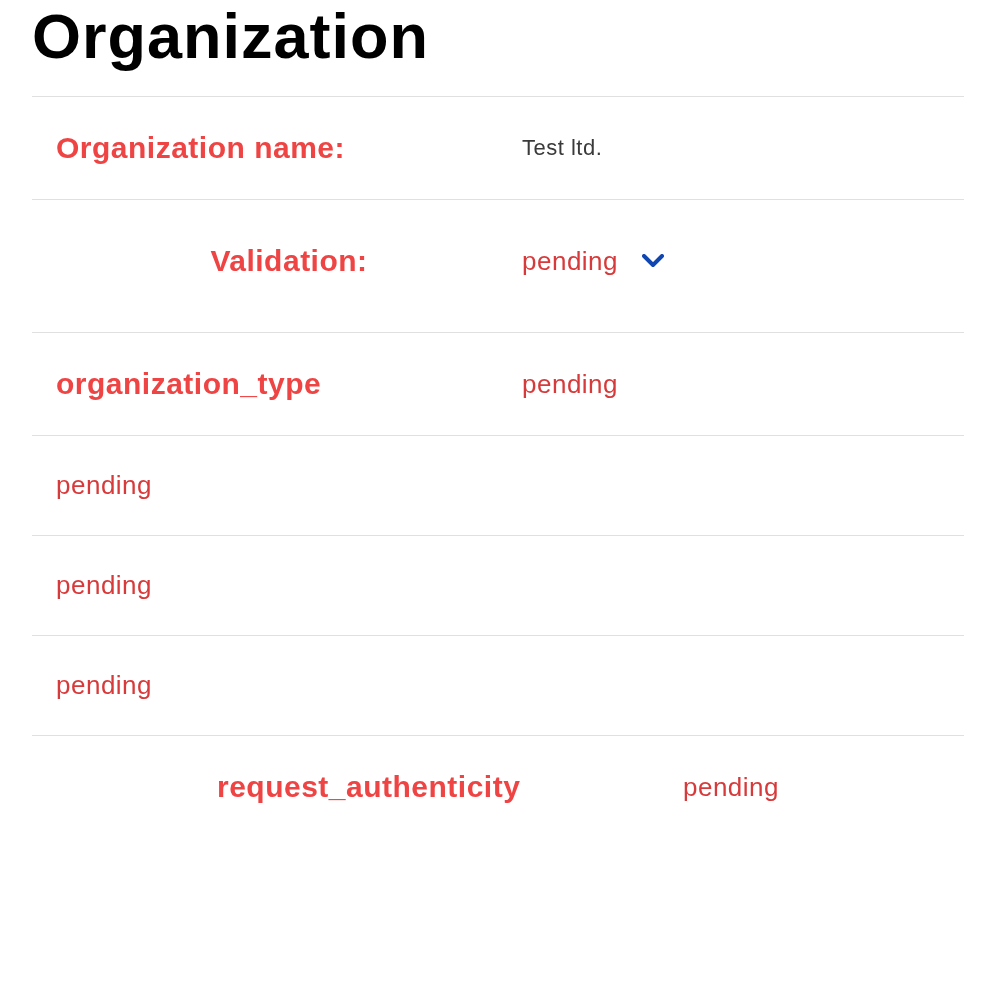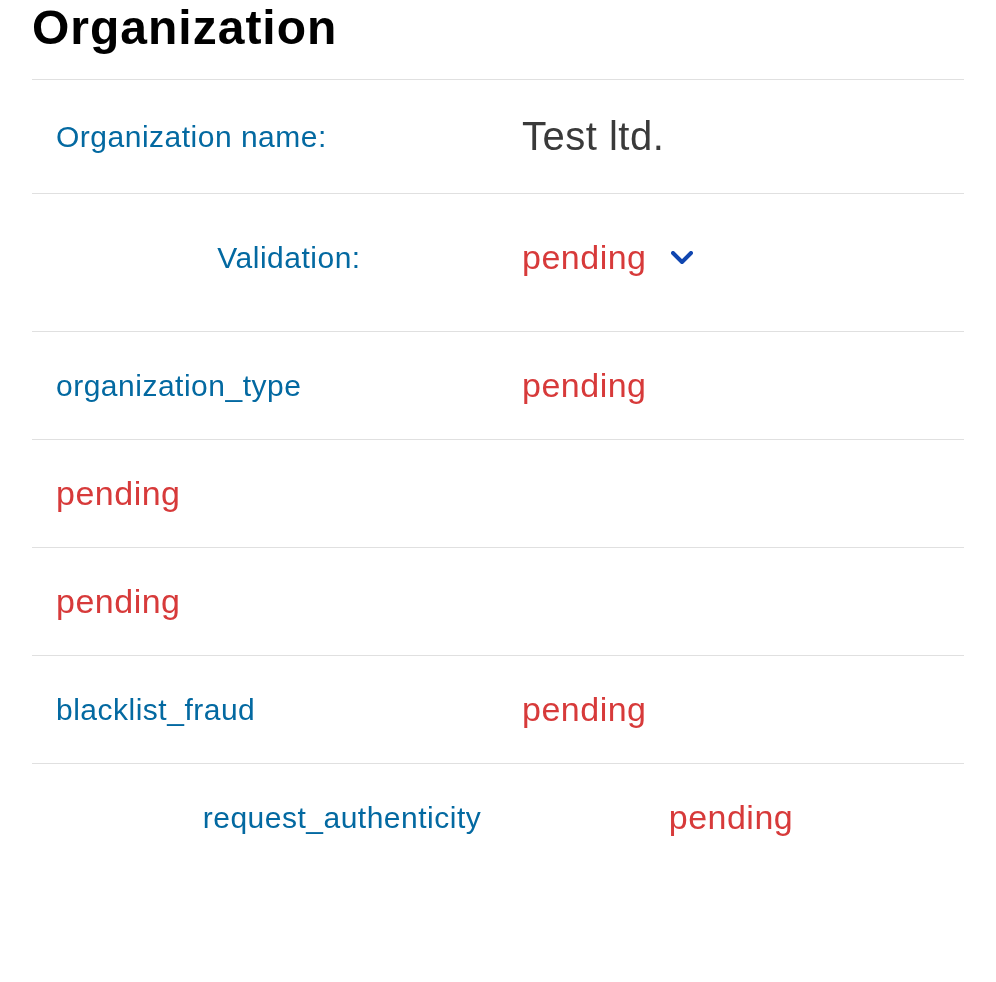--- a/index.html
+++ b/index.html
@@ -11,21 +11,21 @@
       font-family: -apple-system, BlinkMacSystemFont, "Segoe UI", Arial, sans-serif;
       background: #ffffff;
       width: 996px;
       font-stretch: condensed;
       letter-spacing: 0.5px;
     }
     .container {
       padding: 0 32px;
     }
     h1 {
-      font-size: 48px;
+      font-size: 63px;
       font-weight: 700;
       color: #000000;
       margin-bottom: 24px;
       letter-spacing: 1px;
       font-stretch: semi-condensed;
     }
     .row {
       display: flex;
       align-items: center;
       border-top: 1px solid #e0e0e0;
@@ -35,30 +35,30 @@
       padding: 44px 24px 54px 24px;
       text-align: center;
     }
     .row-last {
       border-bottom: none;
       justify-content: center;
     }
     .label {
       width: 466px;
       font-size: 30px;
-      color: #0369a1;
-      font-weight: 400;
+      color: #ef4444;
+      font-weight: 700;
     }
     .value {
-      font-size: 40px;
+      font-size: 22px;
       color: #3a3a3a;
       font-weight: 400;
     }
     .value-pending {
-      font-size: 34px;
+      font-size: 26px;
       color: #d73a3a;
       font-weight: 400;
     }
     .value-with-icon {
       display: flex;
       align-items: center;
       gap: 24px;
       cursor: pointer;
     }
     .chevron-icon {
@@ -100,21 +100,20 @@
 
   <div class="row">
     <div class="value-pending">pending</div>
   </div>
 
   <div class="row">
     <div class="value-pending">pending</div>
   </div>
 
   <div class="row">
-    <div class="label">blacklist_fraud</div>
     <div class="value-pending">pending</div>
   </div>
 
   <div class="row row-last">
     <div class="label">request_authenticity</div>
     <div class="value-pending">pending</div>
   </div>
 </div>
 
 </body></html>

